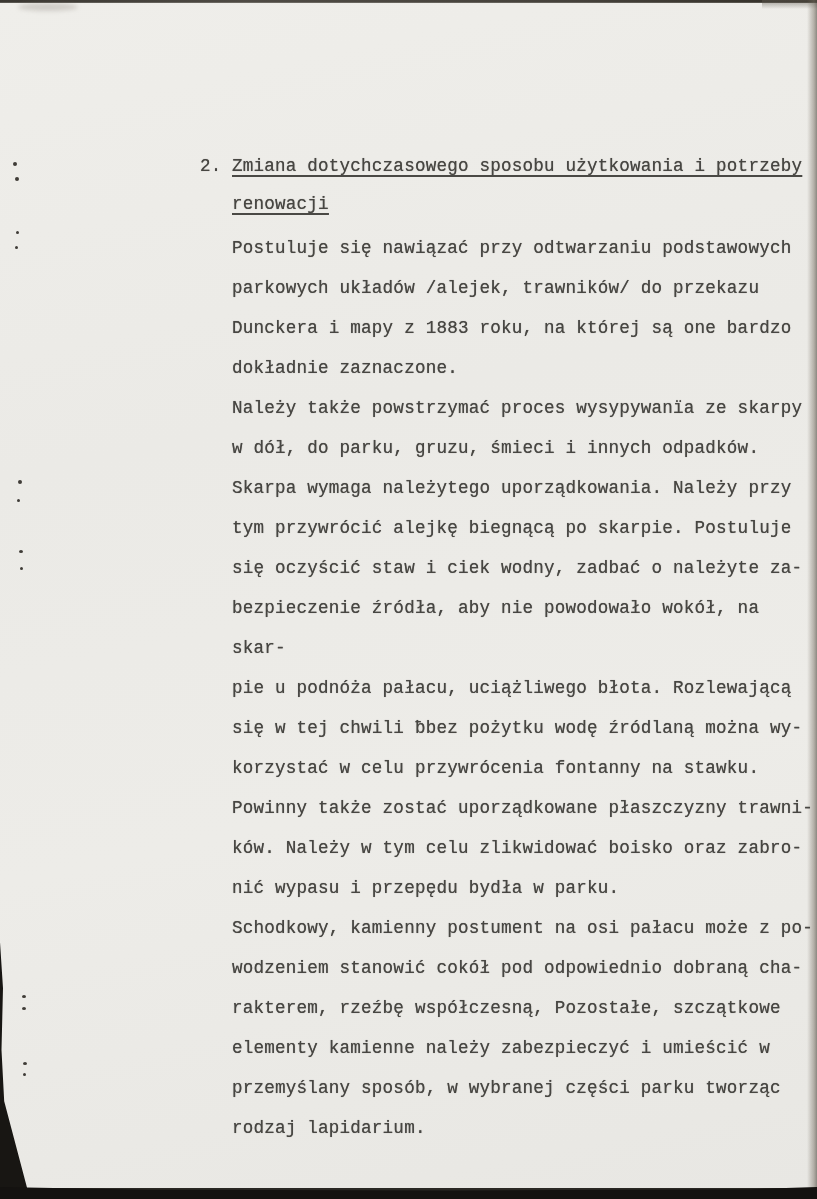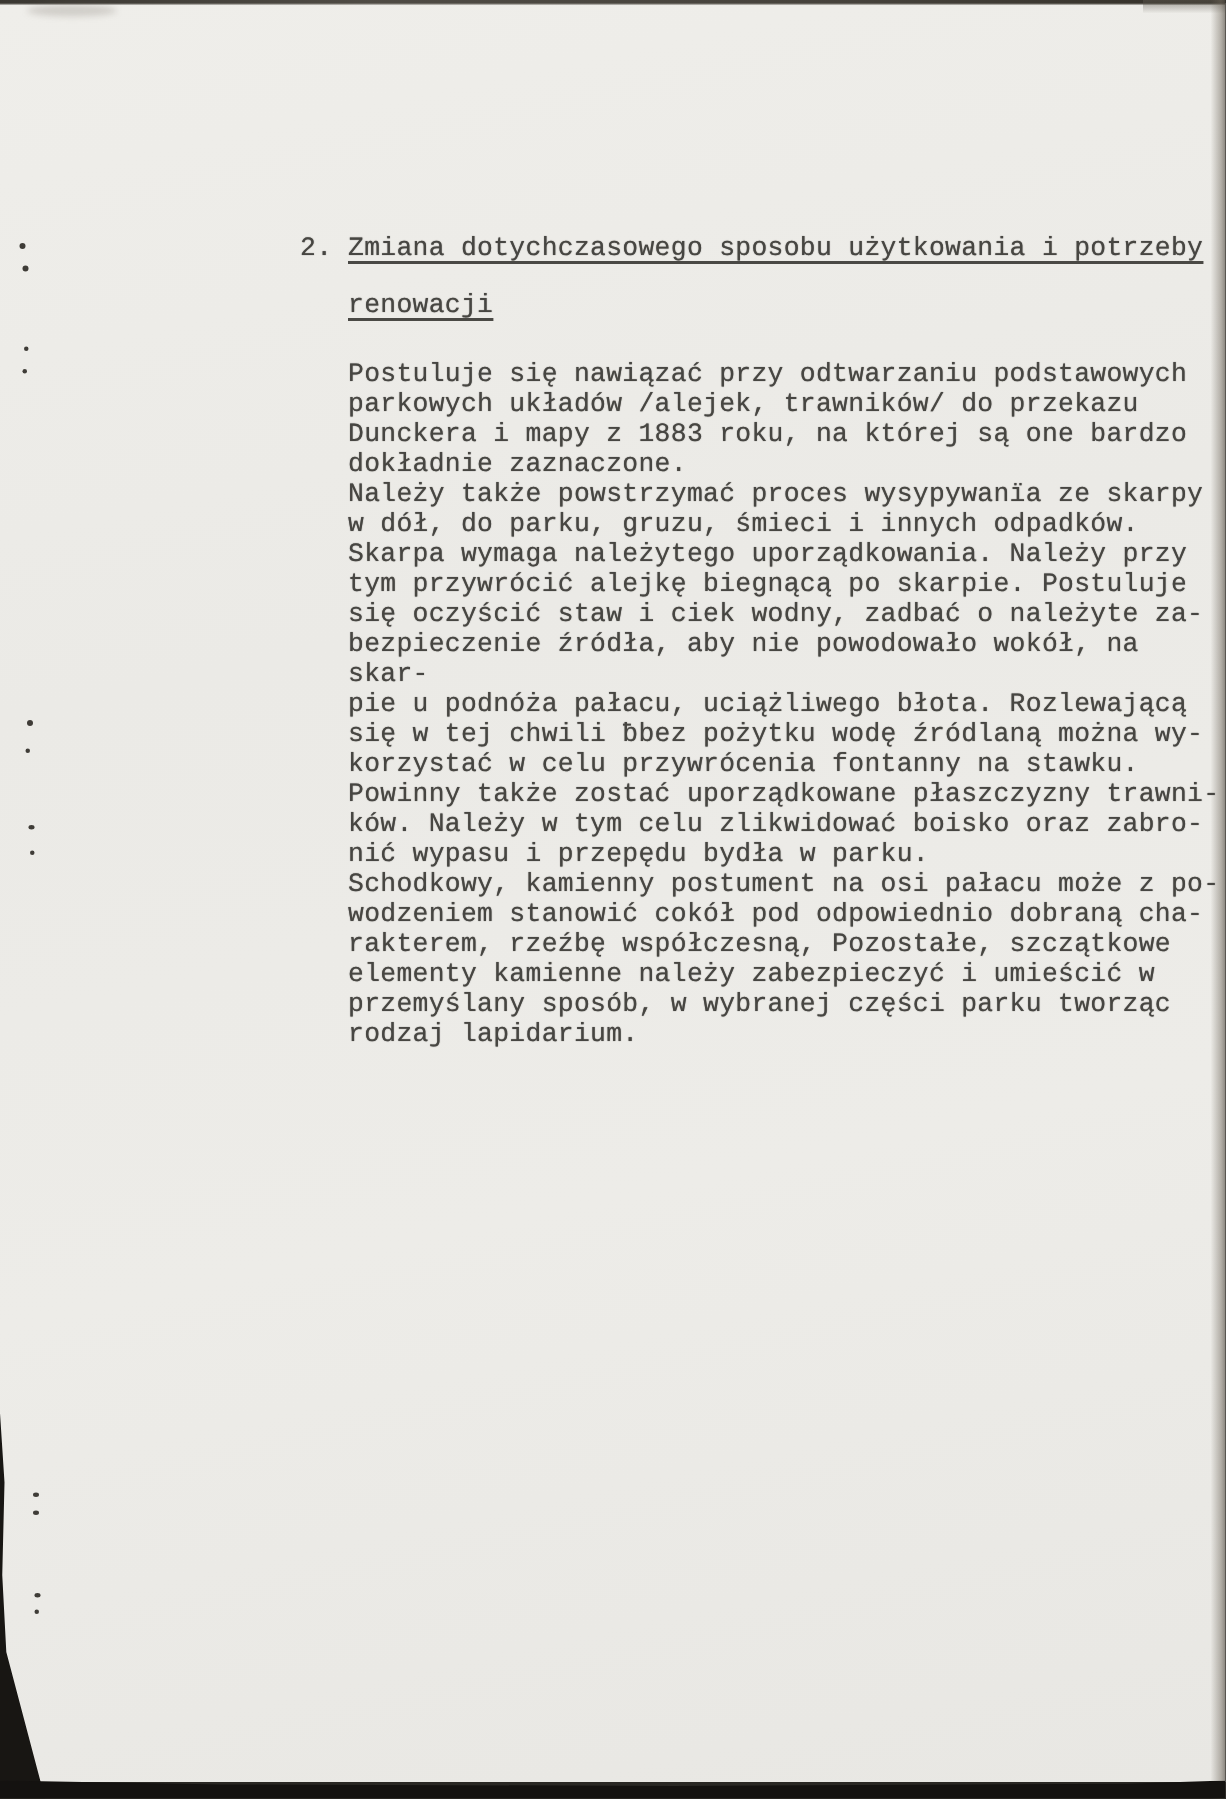--- a/index.html
+++ b/index.html
@@ -86,22 +86,22 @@
     left: 232px; top: 147px;
     line-height: 38px;
     white-space: pre-line;
     text-decoration: underline;
     text-decoration-thickness: 1.6px;
     text-underline-offset: 4px;
     text-decoration-color: #4a4945;
   }
   .body-text {
     position: absolute;
-    left: 232px; top: 240px;
-    line-height: 20px;
+    left: 232px; top: 228px;
+    line-height: 40px;
     white-space: pre-line;
   }
 </style>
 </head>
 <body>
 
 <div class="paper"></div>
 
 <div class="top-edge-line"></div>
 <div class="left-top-smudge"></div>

